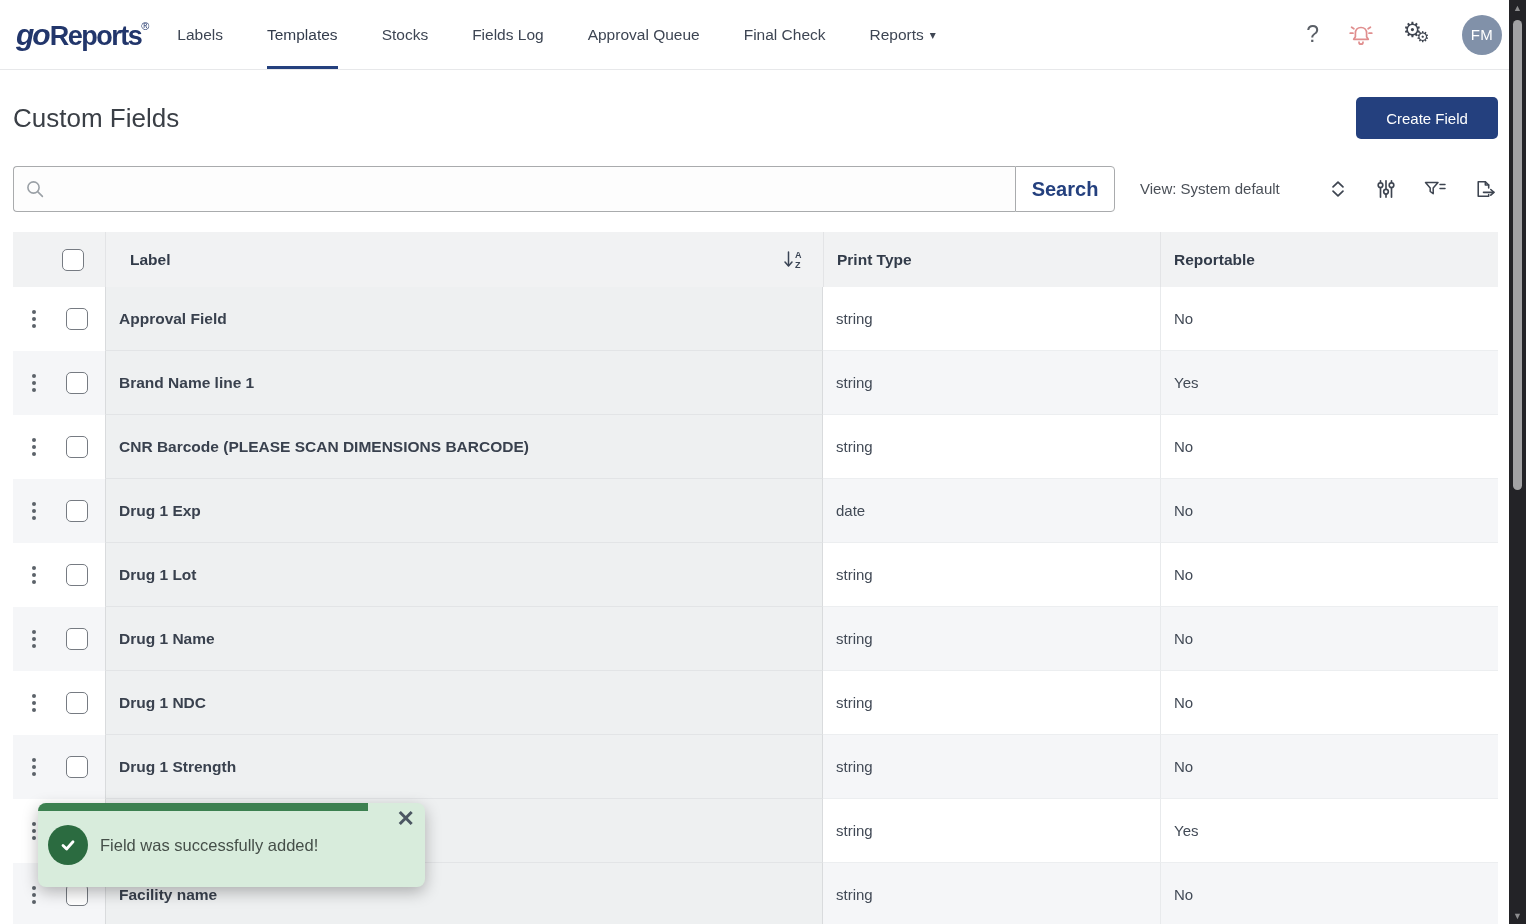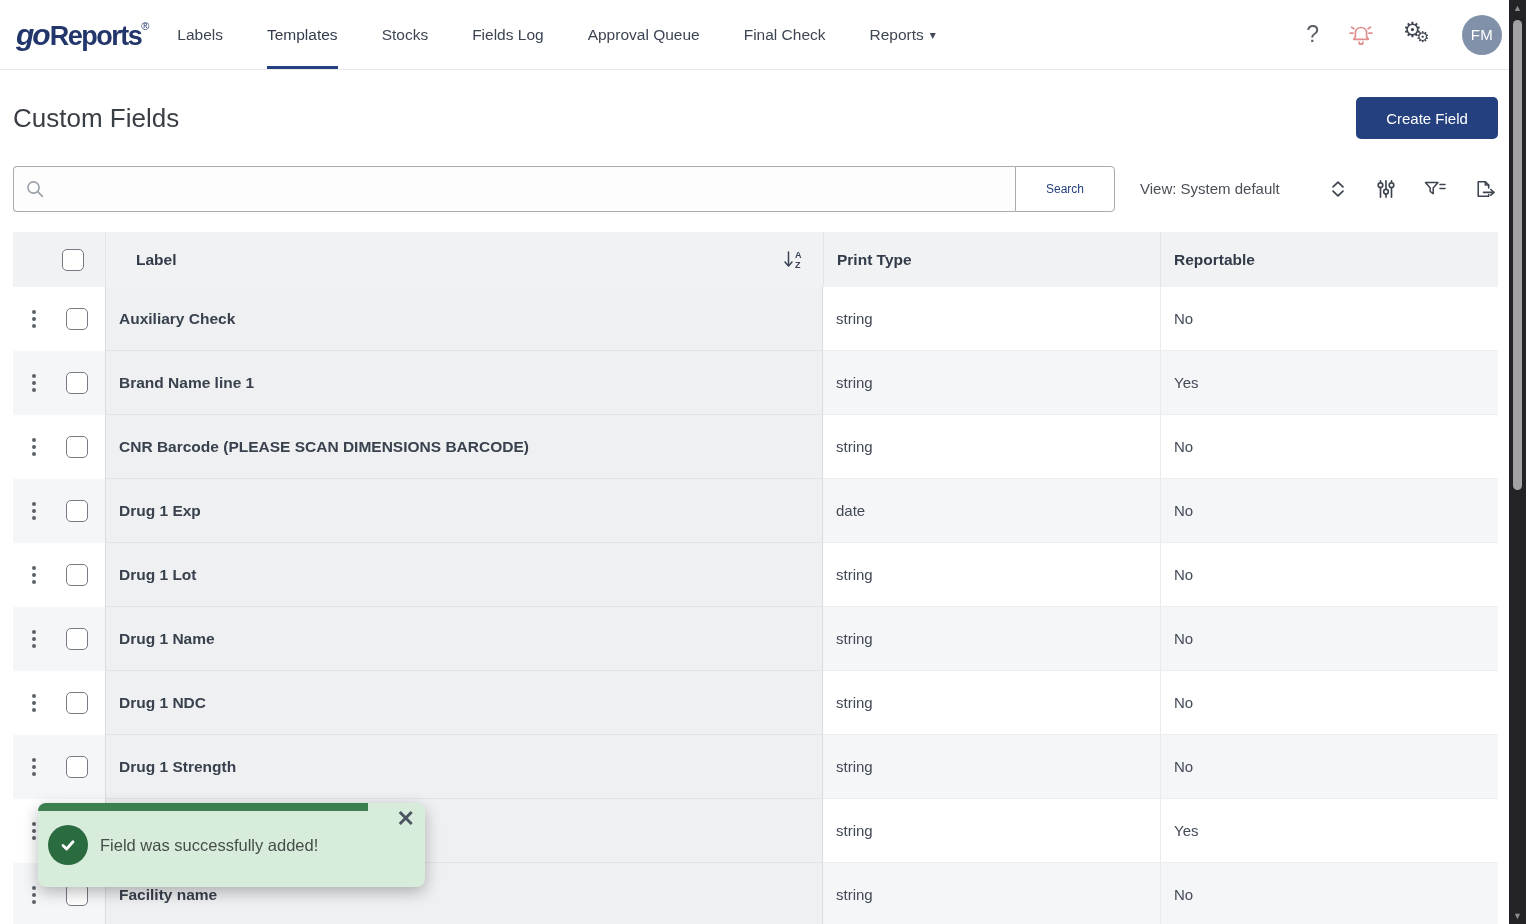--- a/index.html
+++ b/index.html
@@ -37,33 +37,33 @@
                 border:none; border-radius:5px; cursor:pointer; }
 
   
   .search-row { position:absolute; left:13px; top:166px; right:28px; height:46px; }
   .search-box { position:absolute; left:0; top:0; width:1002px; height:46px; }
   .search-input { width:100%; height:100%; border:1px solid #a9abad; border-right:none;
                   border-radius:4px 0 0 4px; padding-left:40px; font-size:15px; color:#333;
                   font-family:"Liberation Sans",sans-serif; background:#fdfdfd; outline:none; }
   .search-glyph { position:absolute; left:12px; top:13px; pointer-events:none; }
   .search-btn { position:absolute; left:1002px; top:0; width:100px; height:46px; background:#ffffff;
-                border:1px solid #a9abad; border-radius:0 4px 4px 0; color:#24407e; font-size:12px;
-                font-weight:400; font-family:"Liberation Sans",sans-serif; cursor:pointer; }
+                border:1px solid #a9abad; border-radius:0 4px 4px 0; color:#24407e; font-size:20px;
+                font-weight:700; font-family:"Liberation Sans",sans-serif; cursor:pointer; }
   .view-label { position:absolute; left:1127px; top:0; height:46px; line-height:46px;
                 font-size:15px; color:#4b5058; }
   .tool-icons { position:absolute; right:2px; top:0; height:46px; display:flex; align-items:center; gap:26px; }
 
   
   .table { position:absolute; left:13px; top:232px; width:1485px; }
   .thead, .row { display:grid; grid-template-columns:92px 718px 337px 338px; }
   .thead { height:55px; background:#f1f2f3; }
   .th { display:flex; align-items:center; font-size:15.5px; font-weight:600; color:#323b49; }
   .th-gutter { justify-content:flex-start; }
-  .th-label { padding-left:30px; justify-content:space-between; padding-right:18px;
+  .th-label { padding-left:24px; justify-content:space-between; padding-right:18px;
               border-left:1px solid #e3e4e6; }
   .th-data, .th-rep { padding-left:13px; border-left:1px solid #e3e4e6; }
   .checkbox { width:22px; height:22px; border:1.6px solid #767b82; border-radius:5px;
               background:#ffffff; cursor:pointer; flex:none; }
   .thead .checkbox { margin-left:49px; }
   .row { height:64px; background:#ffffff; }
   .row.alt .gutter, .row.alt .cell-data, .row.alt .cell-rep { background:#f5f6f8; }
   .gutter { display:flex; align-items:center; background:#ffffff; }
   .kebab { margin-left:15px; display:flex; flex-direction:column; gap:3px; padding:4px; cursor:pointer; }
   .kebab i { width:4px; height:4px; border-radius:50%; background:#5c6269; display:block; }
@@ -223,21 +223,21 @@
         <div class="row">
       <div class="gutter">
         <span class="kebab">
               <i></i>
               <i></i>
               <i></i>
             </span>
         <div class="checkbox"></div>
       </div>
       <div class="cell cell-label">
-            <span class="row-label">Auxiliary Check</span>
+            <span class="row-label">Approval Field</span>
           </div>
       <div class="cell cell-data">
             <span class="row-datatype">string</span>
           </div>
       <div class="cell cell-rep">
             <span class="row-reportable">No</span>
           </div>
     </div>
         <div class="row alt">
       <div class="gutter">

